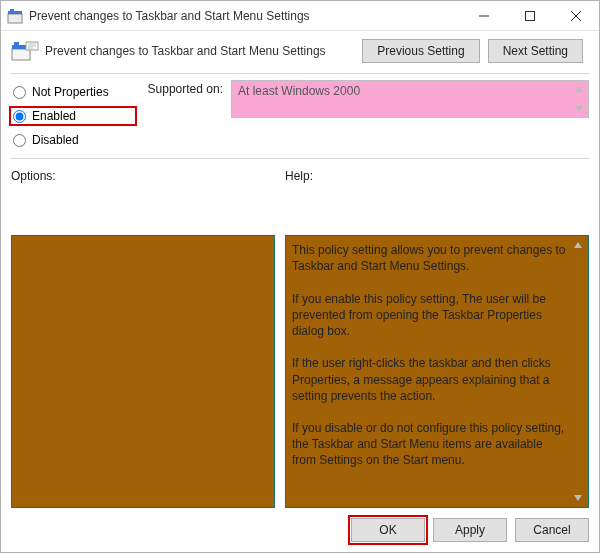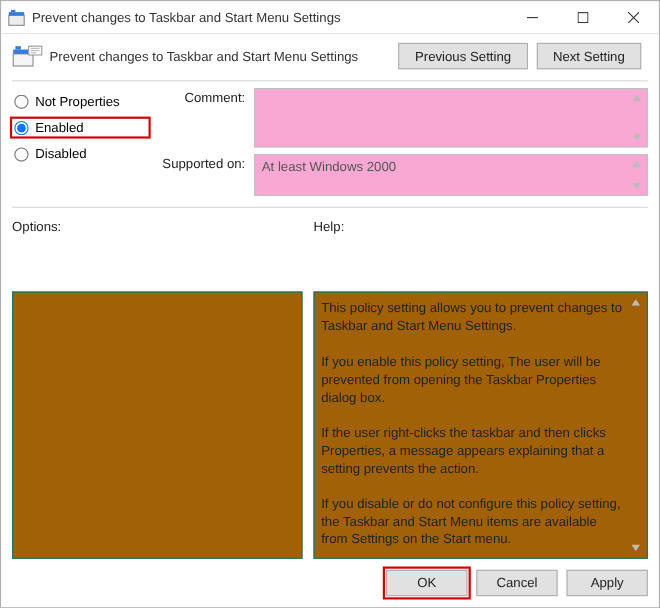--- a/index.html
+++ b/index.html
@@ -117,38 +117,20 @@
         <input type="radio" name="state" checked="" style="">
         <span>Enabled</span>
       </label>
       <label class="radio-row">
         <input type="radio" name="state" style="">
         <span>Disabled</span>
       </label>
     </div>
 
     <div class="right-fields">
-      <div class="field-row">
-        <div class="field-label">Comment:</div>
-        <div class="sunken short">
-          <div class="sunken-content"></div>
-          <div class="vscroll-stub">
-            <div class="scroll-arrow">
-              <svg width="8" height="6">
-                  <polygon points="4,0 8,6 0,6" fill="#bbb"></polygon>
-                </svg>
-            </div>
-            <div class="scroll-arrow">
-              <svg width="8" height="6">
-                  <polygon points="0,0 8,0 4,6" fill="#bbb"></polygon>
-                </svg>
-            </div>
-          </div>
-        </div>
-      </div>
 
       <div class="field-row">
         <div class="field-label">Supported on:</div>
         <div class="sunken shorter">
           <div class="sunken-content">At least Windows 2000</div>
           <div class="vscroll-stub">
             <div class="scroll-arrow">
               <svg width="8" height="6">
                   <polygon points="4,0 8,6 0,6" fill="#bbb"></polygon>
                 </svg>
@@ -192,17 +174,17 @@
                 <polygon points="0,0 8,0 4,6" fill="#bbb"></polygon>
               </svg>
           </div>
         </div>
       </div>
     </div>
   </div>
 
   <div class="footer">
     <div class="btn ok-highlight">OK</div>
+    <div class="btn">Apply</div>
     <div class="btn">Cancel</div>
-    <div class="btn">Apply</div>
   </div>
 
 </div>
 
 </body></html>

